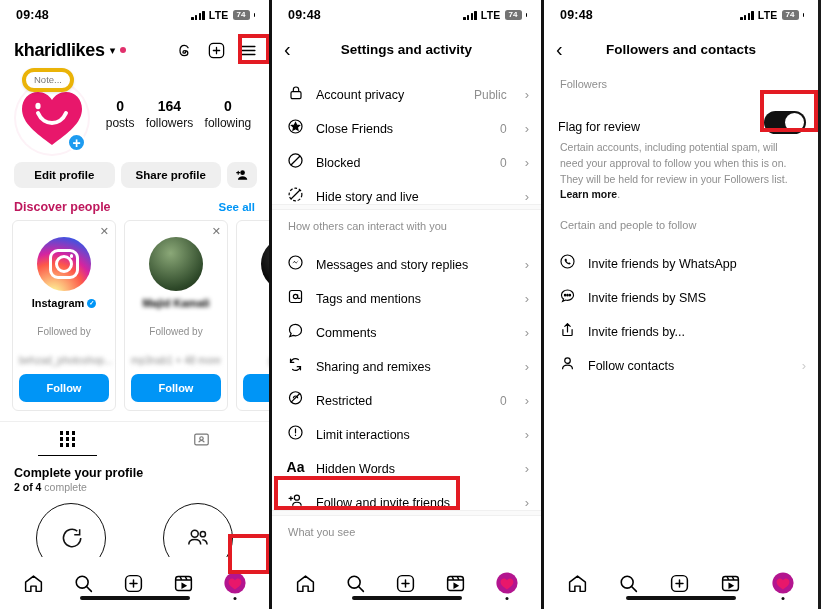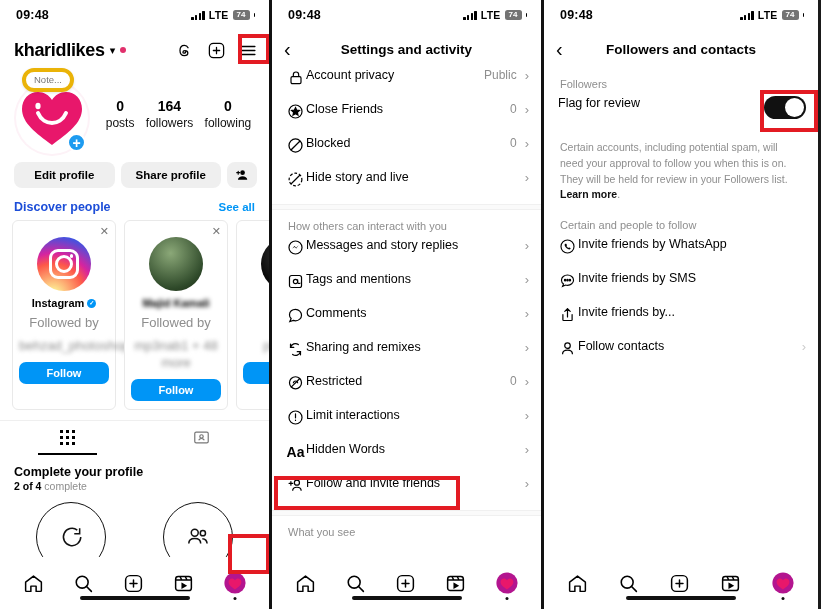--- a/index.html
+++ b/index.html
@@ -89,21 +89,21 @@
 
   .prof-btns { display:flex; gap:6px; padding: 8px 12px 0 14px; align-items:center;}
   .pbtn {
     background:#efefef; border-radius:8px; height:26px; flex:1;
     display:flex; align-items:center; justify-content:center;
     font-size:11.5px; font-weight:bold; color:#000;
   }
   .pbtn-sq { width:30px; flex:0 0 30px; }
 
   .disc-head { display:flex; justify-content:space-between; align-items:baseline; padding: 12px 14px 4px; }
-  .disc-head .t { font-size:12.5px; font-weight:bold; color:#1d4ed8;}
+  .disc-head .t { font-size:12.5px; font-weight:bold; color:#be185d;}
   .disc-head .a { font-size:11.5px; color:#0095f6; font-weight:600;}
 
   .cards { display:flex; gap:8px; padding: 2px 0 0 12px; }
   .card {
     width:104px; flex:0 0 104px; border:1px solid #e9e9e9; border-radius:6px;
     padding:8px 6px 8px; position:relative; background:#fff; text-align:center;
   }
   .card .x { position:absolute; right:6px; top:4px; font-size:11px; color:#777; }
   .card .cav { width:54px;height:54px;border-radius:50%; margin: 8px auto 6px; overflow:hidden;}
   .igav {
@@ -111,25 +111,25 @@
     display:flex;align-items:center;justify-content:center;
   }
   .igav .sq { width:30px;height:30px;border:3px solid #fff;border-radius:9px;position:relative;}
   .igav .sq::after{content:"";position:absolute;left:50%;top:50%;transform:translate(-50%,-50%);
      width:12px;height:12px;border:3px solid #fff;border-radius:50%;}
   .igav .sq::before{content:"";position:absolute;right:3px;top:2px;width:3.5px;height:3.5px;background:#fff;border-radius:50%;}
   .forestav { background: radial-gradient(circle at 40% 30%, #8ba878, #2f4a2a 70%, #16240f); }
   .darkav { background: radial-gradient(circle at 55% 35%, #4a4a4a, #0a0a0a 70%); }
   .card .cname { font-size:11px; font-weight:bold; color:#000; display:flex; align-items:center; justify-content:center; gap:3px;}
   .verif { width:9px;height:9px;border-radius:50%;background:#0095f6;color:#fff;font-size:6px;line-height:9px;}
-  .card .csub { font-size:13px; color:#8e8e8e; line-height:1.3; margin-top:6px;}
+  .card .csub { font-size:10px; color:#8e8e8e; line-height:1.3; margin-top:16px;}
   .blurtxt { filter: blur(2.2px); color:#777; }
   .fbtn {
     margin-top:7px; background:#0095f6; color:#fff; border-radius:7px;
-    height:22px; display:flex;align-items:center;justify-content:center;
+    height:28px; display:flex;align-items:center;justify-content:center;
     font-size:11px; font-weight:bold;
   }
 
   .tabs-row { display:flex; border-top:1px solid #efefef; margin-top:10px; }
   .tabx { flex:1; height:34px; display:flex; align-items:center; justify-content:center; position:relative;}
   .tabx.on::after{content:"";position:absolute;bottom:0;left:28%;right:28%;height:1.5px;background:#000;}
   .grid9 { display:grid; grid-template-columns:repeat(3,3.5px); gap:2.5px;}
   .grid9 i{display:block;width:3.5px;height:3.5px;background:#000;}
 
   .cmp { padding: 10px 14px 0; }
@@ -148,21 +148,21 @@
   .homebar { position:absolute; left:50%; transform:translateX(-50%); bottom:9px;
      width:110px; height:4px; background:#111; border-radius:3px;}
   .navheart { position:relative; width:24px; height:24px; }
   .navheart .dot{position:absolute;left:50%;transform:translateX(-50%);bottom:-5px;width:3px;height:3px;background:#111;border-radius:50%;}
 
   
   .nav-bar { display:flex; align-items:center; height:38px; padding: 0 12px; position:relative;}
   .back { font-size:20px; color:#000; line-height:1; font-weight:300;}
   .nav-title { position:absolute; left:0; right:0; text-align:center; font-size:13.5px; font-weight:bold; color:#000; pointer-events:none;}
   .sect-head { font-size:11px; color:#8e8e8e; padding: 10px 16px 6px; }
-  .row { display:flex; align-items:flex-start; height:34px; padding: 0 12px 0 14px; gap:1px; position:relative;}
+  .row { display:flex; align-items:flex-end; height:34px; padding: 0 12px 0 14px; gap:11px; position:relative;}
   .row .rl { flex:1; font-size:12.5px; color:#000; }
   .row .rv { font-size:12px; color:#8e8e8e; }
   .row .chev { font-size:13px; color:#999; font-weight:300; margin-left:7px;}
   .divider { height:6px; background:#fafafa; border-top:1px solid #f0f0f0; border-bottom:1px solid #f0f0f0;}
   .ico { width:19px; height:19px; flex:0 0 19px; display:flex; align-items:center; justify-content:center; }
 
   .bodytxt { font-size:10.5px; color:#8e8e8e; line-height:1.5; padding: 6px 16px 0; }
   .bodytxt b { color:#111;margin-top:43px; }
 
   .toggle {

